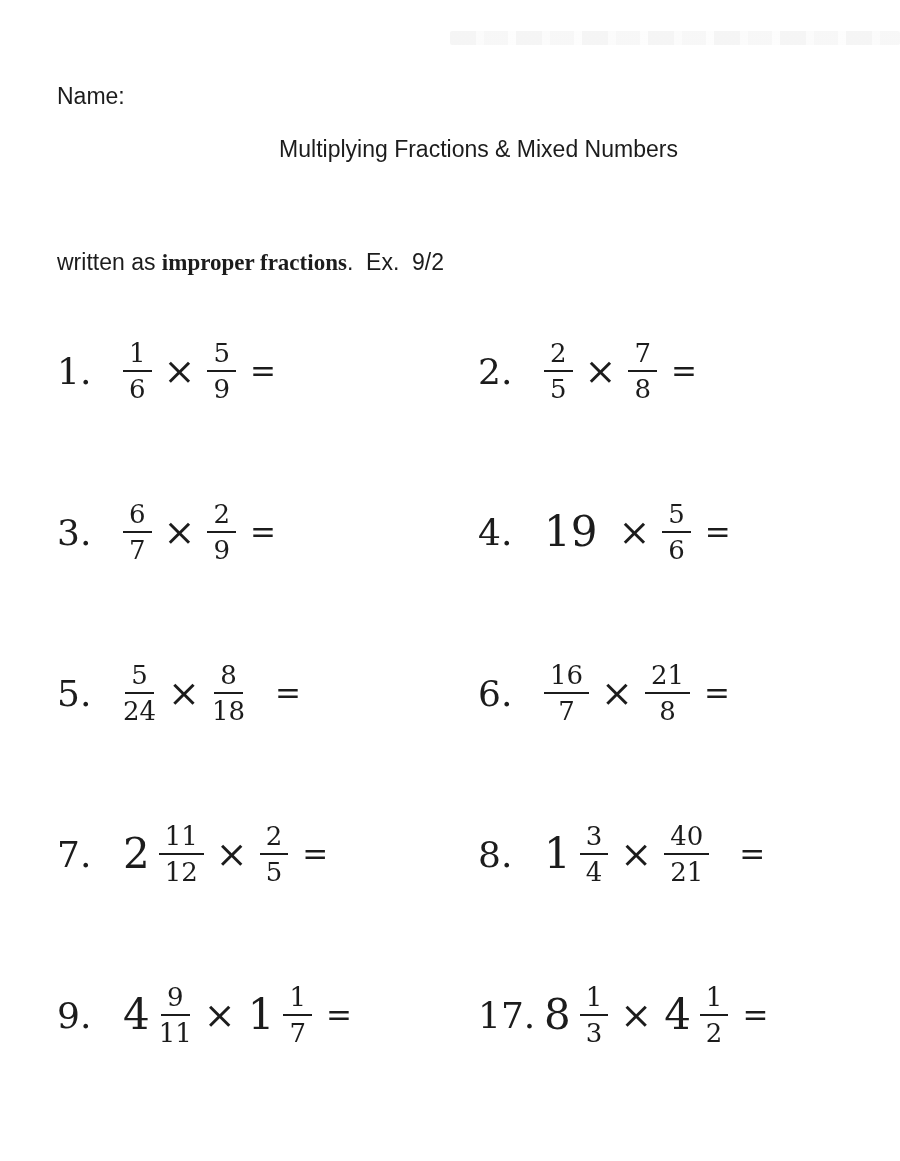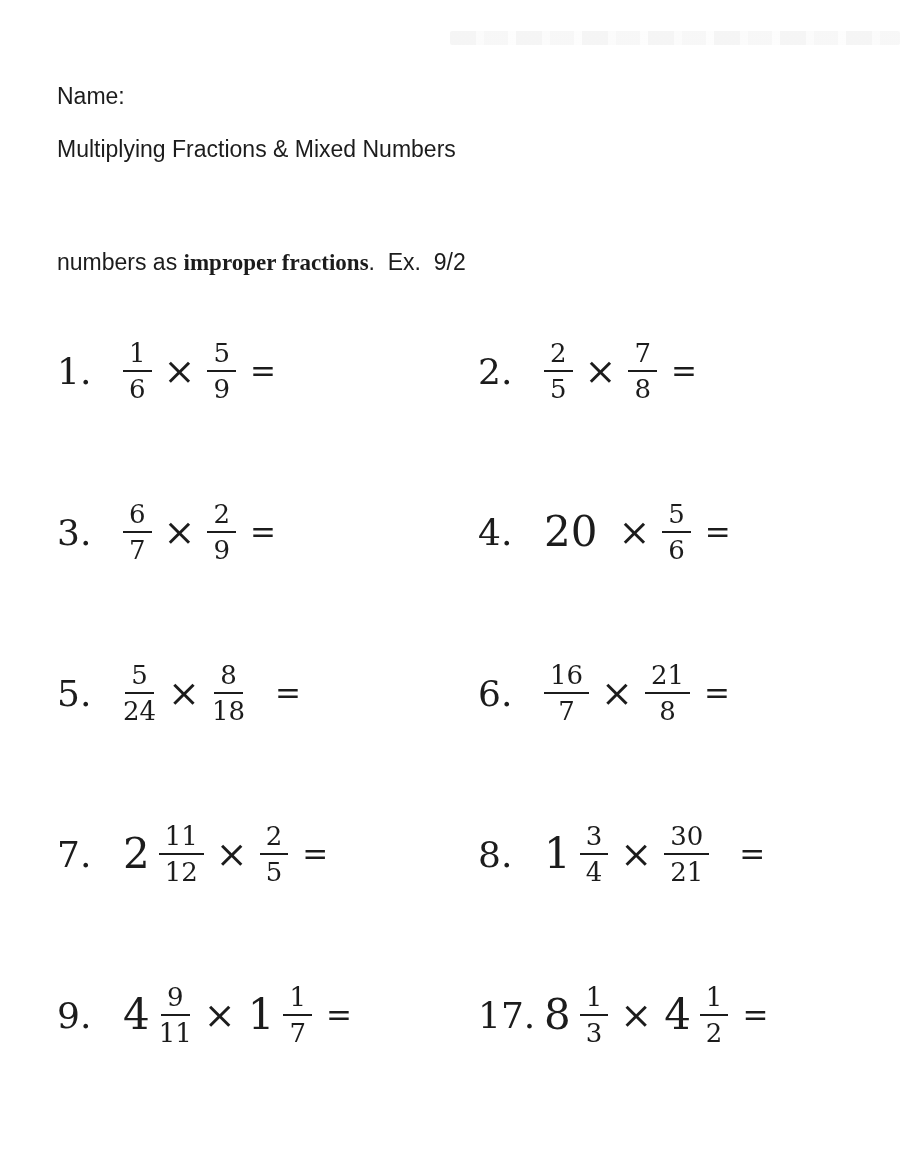--- a/index.html
+++ b/index.html
@@ -30,20 +30,21 @@
   .name-label {
     padding-top: 54px;
     font-size: 23px;
     line-height: 1.2;
   }
   .title {
     margin-top: 25px;
     font-size: 23px;
     line-height: 1.2;
     font-weight: normal;
+    text-align: center;
   }
   .instructions {
     margin-top: 49px;
     font-size: 23px;
     line-height: 1.45;
     white-space: pre-wrap;
   }
   .instructions .bold { font-weight: bold; font-family: Liberation Serif, serif; }
 
   .problems {
@@ -99,21 +100,21 @@
 <body>
 
 <div class="page">
 
   <div class="scan-artifact"></div>
 
   <div class="name-label">Name:</div>
 
   <div class="title">Multiplying Fractions &amp; Mixed Numbers</div>
 
-  <div class="instructions"><br><span>numbers as </span><span class="bold">improper fractions</span><span>.  Ex.  9/2</span></div>
+  <div class="instructions"><br><span>written as </span><span class="bold">improper fractions</span><span>.  Ex.  9/2</span></div>
 
   <div class="problems">
 
     <div class="problem">
       <span class="pnum">1.</span>
       <span class="expr">
         <span class="frac">
           <span class="num">1</span>
           <span class="den">6</span>
         </span>
@@ -154,21 +155,21 @@
           <span class="num">2</span>
           <span class="den">9</span>
         </span>
         <span class="equals">=</span>
       </span>
     </div>
 
     <div class="problem">
       <span class="pnum">4.</span>
       <span class="expr">
-        <span class="whole">20</span>
+        <span class="whole">19</span>
         <span class="times">×</span>
         <span class="frac">
           <span class="num">5</span>
           <span class="den">6</span>
         </span>
         <span class="equals">=</span>
       </span>
     </div>
 
     <div class="problem wide-eq">
@@ -223,21 +224,21 @@
     <div class="problem wide-eq">
       <span class="pnum">8.</span>
       <span class="expr">
         <span class="whole">1</span>
         <span class="frac">
           <span class="num">3</span>
           <span class="den">4</span>
         </span>
         <span class="times">×</span>
         <span class="frac">
-          <span class="num">30</span>
+          <span class="num">40</span>
           <span class="den">21</span>
         </span>
         <span class="equals">=</span>
       </span>
     </div>
 
     <div class="problem">
       <span class="pnum">9.</span>
       <span class="expr">
         <span class="whole">4</span>

